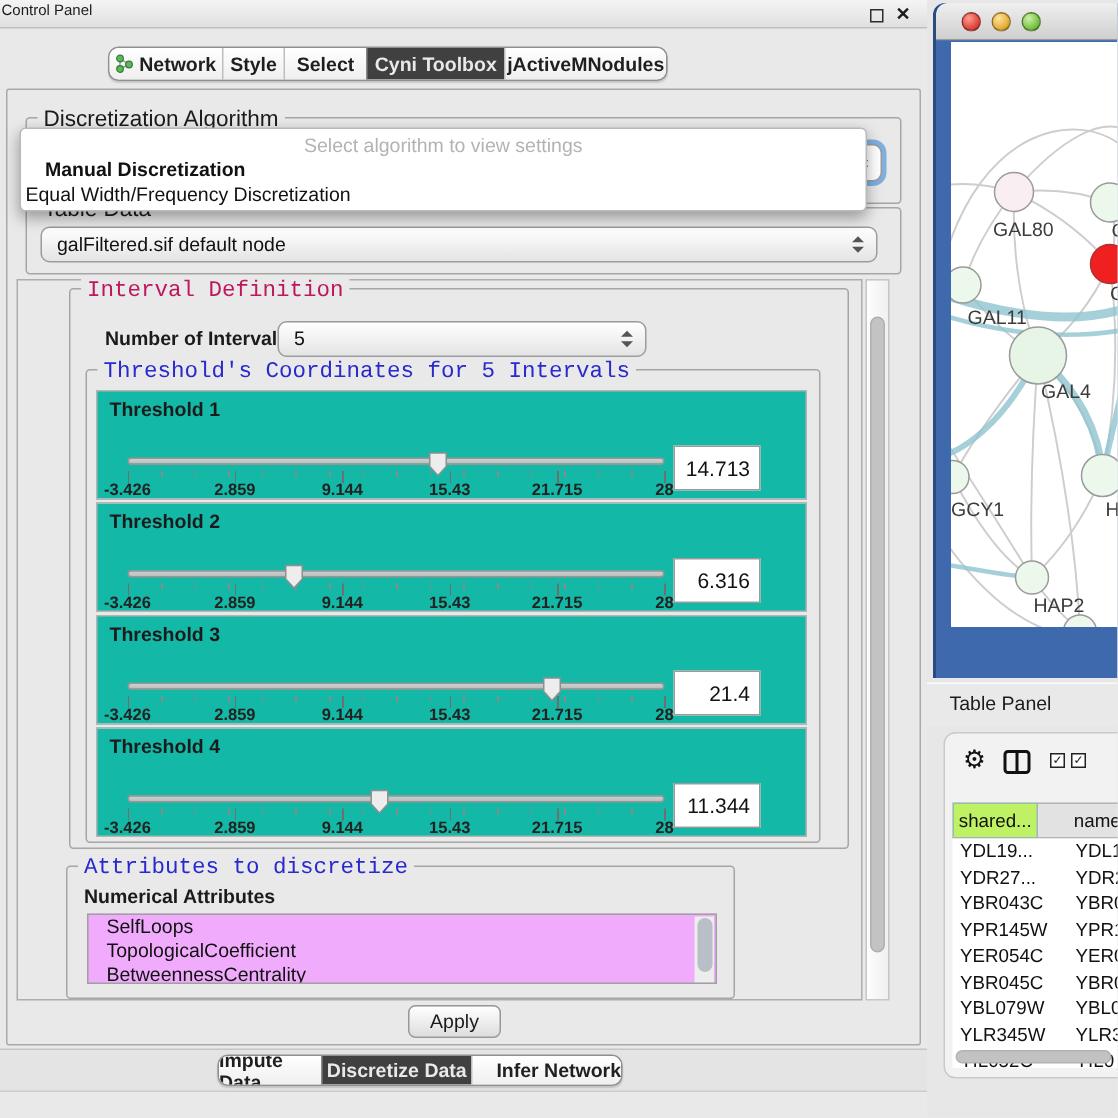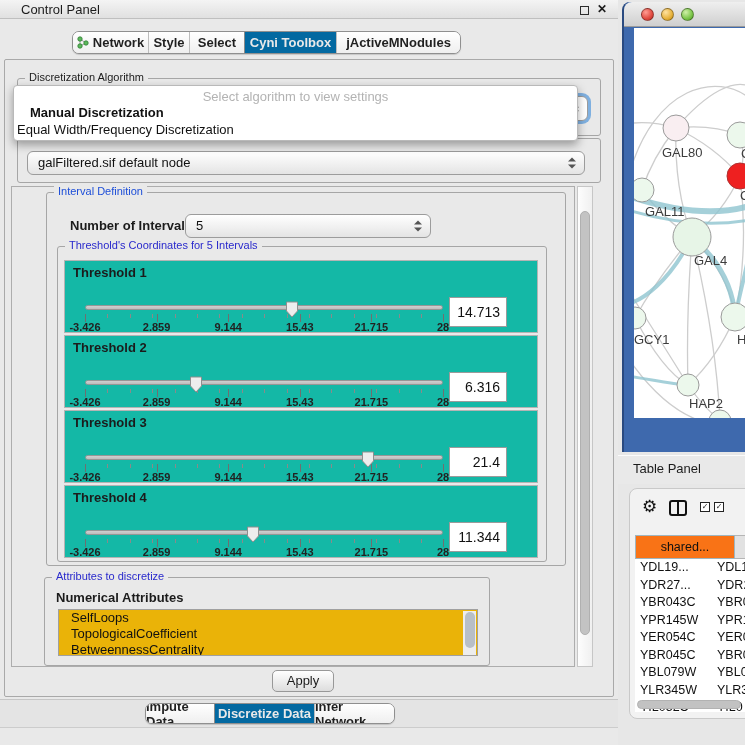--- a/index.html
+++ b/index.html
@@ -4,36 +4,36 @@
 <style>
   * { margin:0; padding:0; box-sizing:border-box; }
   html,body { width:745px; height:745px; overflow:hidden; }
   body { font-family:"Liberation Sans", sans-serif; background:#e7e7e7; position:relative; font-size:13px; color:#1b1b1b; }
   .abs { position:absolute; }
 
   
   #control-panel { position:absolute; left:0; top:0; width:618px; height:745px; background:#e9e9e9; }
   #cp-titlebar { position:absolute; left:0; top:0; width:618px; height:19px;
      background:linear-gradient(#f4f4f4,#e0e0e0); border-bottom:1px solid #bfbfbf; }
-  #cp-title { position:absolute; left:21px; top:2px; font-size:13px; color:#1c1c1c; }
+  #cp-title { position:absolute; left:1px; top:2px; font-size:10px; color:#1c1c1c; }
   #float-btn { position:absolute; left:580px; top:6px; width:9px; height:9px; border:1.5px solid #2c2c2c; background:transparent; }
   #close-btn { position:absolute; left:597px; top:2px; font-size:12px; font-weight:bold; color:#1c1c1c; }
 
   .seg { position:absolute; display:flex; background:#fdfdfd; border:1px solid #8f8f8f; border-radius:7px; overflow:hidden;
          box-shadow:0 1px 1px rgba(0,0,0,.15); }
   .seg-item { display:flex; align-items:center; justify-content:center; gap:4px; font-size:13px; font-weight:bold; color:#1f1f1f;
          border-left:1px solid #bdbdbd; background:linear-gradient(#ffffff,#efefef); cursor:default; }
   .seg-item:first-child { border-left:none; }
-  .seg-item.sel { background:#0369a1; color:#e9e9e9; border-color:#8a8a8a; }
+  .seg-item.sel { background:#404040; color:#e9e9e9; border-color:#8a8a8a; }
 
   #outer-panel { position:absolute; left:4px; top:59px; width:610px; height:638px; border:1px solid #a9a9a9; border-radius:2px; background:#e9e9e9; }
 
   .group { position:absolute; border:1px solid #a6a6a6; border-radius:3px; }
-  .group-title { position:absolute; top:-8px; left:7px; background:#e9e9e9; padding:0 4px; font-size:11px;text-align:right; }
-  .t-black { color:#1b1b1b; } .t-green { color:#1d4ed8; } .t-blue { color:#2929cc; }
+  .group-title { position:absolute; top:-8px; left:7px; background:#e9e9e9; padding:0 4px; font-size:15px;text-align:right; }
+  .t-black { color:#1b1b1b; } .t-green { color:#be185d;font-family:Liberation Mono, monospace; } .t-blue { color:#2929cc;font-family:Liberation Mono, monospace; }
 
   .combo { position:absolute; background:linear-gradient(#ffffff,#e4e4e4); border:1px solid #9c9c9c; border-radius:6px;
            font-size:13px; line-height:22px; padding-left:10px; color:#111; }
   .spin { position:absolute; right:9px; top:50%; transform:translateY(-50%); width:7px; }
   .spin:before, .spin:after { content:""; display:block; width:0; height:0; border-left:4px solid transparent; border-right:4px solid transparent; }
   .spin:before { border-bottom:4px solid #555; margin-bottom:3px; }
   .spin:after  { border-top:4px solid #555; }
 
   #combo-behind { position:absolute; left:28px; top:96px; width:560px; height:25px; background:#fff;
                   border:1px solid #9c9c9c; border-radius:6px; box-shadow:0 0 0 3px #7fb0e0; }
@@ -56,21 +56,21 @@
   .thumb-svg { position:absolute; top:40px; transform:translateX(-50%); }
   .ticks-minor { position:absolute; left:0; top:53px; width:359px; height:4px;
            background:repeating-linear-gradient(90deg,#8a8a8a 0 1px,transparent 1px 22.4px); }
   .ticks-major { position:absolute; left:0; top:53px; width:359px; height:8px;
            background:repeating-linear-gradient(90deg,#6f6f6f 0 1px,transparent 1px 71.6px); }
   .tick-labels { position:absolute; left:0; top:60px; width:358px; height:12px; }
   .tick-labels span { position:absolute; transform:translateX(-50%); font-size:11px; font-weight:bold; color:#222; }
   .valbox { position:absolute; left:384px; top:36px; width:58px; height:30px; background:#fff; border:1px solid #9b9b9b;
             font-size:14px; text-align:right; padding-right:6px; line-height:28px; color:#111; }
 
-  #attr-list { position:absolute; left:58px; top:609px; width:420px; height:47px; background:#eab308; border:1px solid #a0a0a0; overflow:hidden; }
+  #attr-list { position:absolute; left:58px; top:609px; width:420px; height:47px; background:#f0abfc; border:1px solid #a0a0a0; overflow:hidden; }
   #attr-list .item { padding-left:12px; font-size:13px; line-height:16px; color:#111; }
   #attr-scroll { position:absolute; right:1px; top:1px; width:13px; height:44px; background:#ededed; }
   #attr-scroll .thumb { position:absolute; left:1.5px; top:1px; width:10px; height:36px; border-radius:5px; background:#b8bfc7; }
 
   #apply-btn { position:absolute; left:272px; top:670px; width:62px; height:22px; border:1px solid #989898; border-radius:5px;
                background:linear-gradient(#ffffff,#dddddd); font-size:13px; text-align:center; line-height:20px; }
 
   #bottom-strip { position:absolute; left:0; top:699px; width:618px; height:29px; background:#e4e4e4;
                   border-top:1px solid #c6c6c6; border-bottom:1px solid #cccccc; }
 
@@ -94,21 +94,21 @@
                   border:1px solid #c9c9c9; border-radius:8px 0 0 8px; }
   #gear-btn { position:absolute; left:642px; top:496px; font-size:17px; color:#111; }
   #split-btn { position:absolute; left:669px; top:500px; width:18px; height:16px; border:2px solid #111; border-radius:3px; background:#f2f2f2; }
   #split-btn:after { content:""; position:absolute; left:6px; top:0; width:2px; height:12px; background:#111; }
   .cbox { position:absolute; top:502px; width:10px; height:10px; border:1.5px solid #222; background:#fff; font-size:8px; line-height:8px; text-align:center; }
   .cbox:after { content:"✓"; color:#222; }
   #cb1 { left:700px; } #cb2 { left:714px; }
 
   #tbl-header { position:absolute; left:635px; top:535px; height:24px; display:flex; }
   .hcell { border:1px solid #9fb6c0; font-size:12.5px; text-align:center; line-height:22px; color:#111; }
-  #hc1 { width:100px; background:#f97316; }
+  #hc1 { width:57px; background:#bef264; }
   #hc2 { width:80px; background:#e2e2e2; border-color:#b5b5b5; border-left:none; }
   #tbl-body { position:absolute; left:635px; top:559px; width:157px; height:153px; background:#fff; overflow:hidden; }
   .trow { display:flex; height:17.5px; }
   .trow span { font-size:12.5px; line-height:17.5px; color:#111; }
   .trow .c1 { width:77px; padding-left:5px; }
   .trow .c2 { width:80px; padding-left:5px; }
   #hscroll { position:absolute; left:637px; top:700px; width:104px; height:9px; border-radius:5px; background:#c2c2c2; border:1px solid #b2b2b2; }
 </style>
 </head>
 <body>
@@ -135,21 +135,21 @@
     </div>
     <div class="seg-item" style="width:41px;text-align:center;">
       <span>Style</span>
     </div>
     <div class="seg-item" style="width:55px;">
       <span>Select</span>
     </div>
     <div class="seg-item sel" style="width:92px;">
       <span>Cyni Toolbox</span>
     </div>
-    <div class="seg-item" style="width:124px;text-align:right;">
+    <div class="seg-item" style="width:108px;text-align:right;">
       <span>jActiveMNodules</span>
     </div>
   </div>
 
   <div id="outer-panel"></div>
 
   <div class="group" style="left:17px; top:78px; width:584px; height:58px;">
     <span class="group-title t-black">Discretization Algorithm</span>
   </div>
   <div id="combo-behind">
@@ -288,21 +288,21 @@
   <div id="apply-btn">Apply</div>
 
   <div id="bottom-strip"></div>
   <div class="seg" style="left:145px; top:703px; height:21px;">
     <div class="seg-item" style="width:68px;">
       <span>Impute Data</span>
     </div>
     <div class="seg-item sel" style="width:100px;">
       <span>Discretize Data</span>
     </div>
-    <div class="seg-item" style="width:80px;justify-content:flex-end;">
+    <div class="seg-item" style="width:100px;justify-content:flex-end;">
       <span>Infer Network</span>
     </div>
   </div>
 </div>
 
 <div id="net-window">
   <div id="net-titlebar">
     <span class="light" id="light-red"></span>
     <span class="light" id="light-yellow"></span>
     <span class="light" id="light-green"></span>

